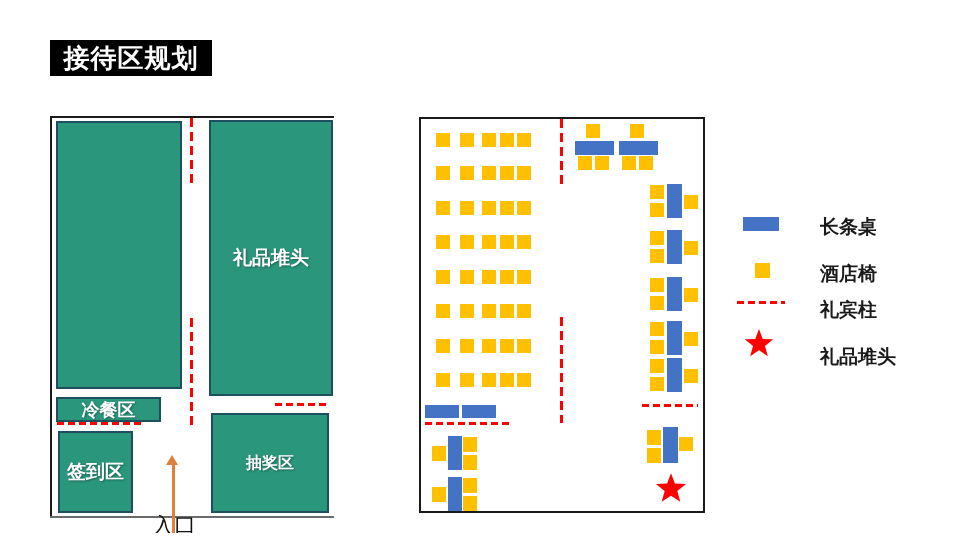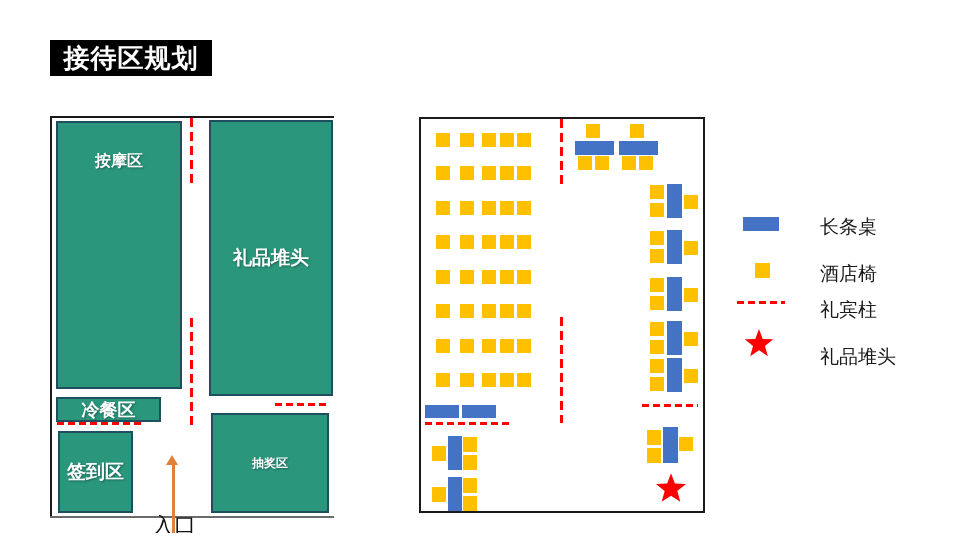--- a/index.html
+++ b/index.html
@@ -32,58 +32,57 @@
   
   .arrow-line{position:absolute;left:172px;top:464px;width:3px;height:76px;
               background:var(--orange,#E0803C);}
   .arrow-head{position:absolute;left:166px;top:455px;width:0;height:0;
               border-left:6px solid transparent;border-right:6px solid transparent;
               border-bottom:10px solid var(--orange,#E0803C);}
   .entrance-label{position:absolute;left:150px;top:511px;width:48px;text-align:center;
                   font-size:22px;color:#111;white-space:nowrap;}
   
   .legend-label{position:absolute;left:820px;font-size:19px;color:#1a1a1a;
-                font-weight:400;white-space:nowrap;}
+                font-weight:700;white-space:nowrap;}
   .legend-swatch-table{position:absolute;left:743px;top:217px;width:36px;height:14px;
                        background:var(--blue,#4472C4);}
   .legend-swatch-chair{position:absolute;left:755px;top:263px;width:15px;height:15px;
                        background:var(--yellow,#FFC000);}
   .legend-swatch-dash{position:absolute;left:737px;top:301px;width:48px;}
 </style>
 </head>
 <body>
 
 <div class="slide">
 
   <div class="title">接待区规划</div>
 
   <div>
 
     <div class="wall" style="left:50px;top:116px;width:2px;height:402px;"></div>
     <div class="wall" style="left:50px;top:116px;width:284px;height:2px;"></div>
     <div class="wall-grey" style="left:50px;top:516px;width:284px;height:2px;"></div>
 
     <div class="zone" style="left:56px;top:121px;width:126px;height:268px;">
-      <span class="zlabel" style="position:absolute;left:0;right:0;top:28px;text-align:center;font-size:16px;">按摩区</span>
     </div>
 
     <div class="zone center" style="left:209px;top:120px;width:124px;height:276px;">
       <span class="zlabel" style="font-size:19px;">礼品堆头</span>
     </div>
 
     <div class="zone center" style="left:56px;top:397px;width:105px;height:25px;">
       <span class="zlabel" style="font-size:18px;">冷餐区</span>
     </div>
 
     <div class="zone center" style="left:58px;top:431px;width:75px;height:82px;">
       <span class="zlabel" style="font-size:19px;">签到区</span>
     </div>
 
     <div class="zone center" style="left:211px;top:413px;width:118px;height:100px;">
-      <span class="zlabel" style="font-size:12px;">抽奖区</span>
+      <span class="zlabel" style="font-size:16px;">抽奖区</span>
     </div>
 
     <div class="dash-v" style="left:190px;top:118px;height:68px;"></div>
     <div class="dash-v" style="left:190px;top:318px;height:107px;"></div>
     <div class="dash-h" style="left:57px;top:422px;width:86px;"></div>
     <div class="dash-h" style="left:275px;top:403px;width:54px;"></div>
 
     <div class="arrow-line"></div>
     <div class="arrow-head"></div>
     <div class="entrance-label">入口</div>

